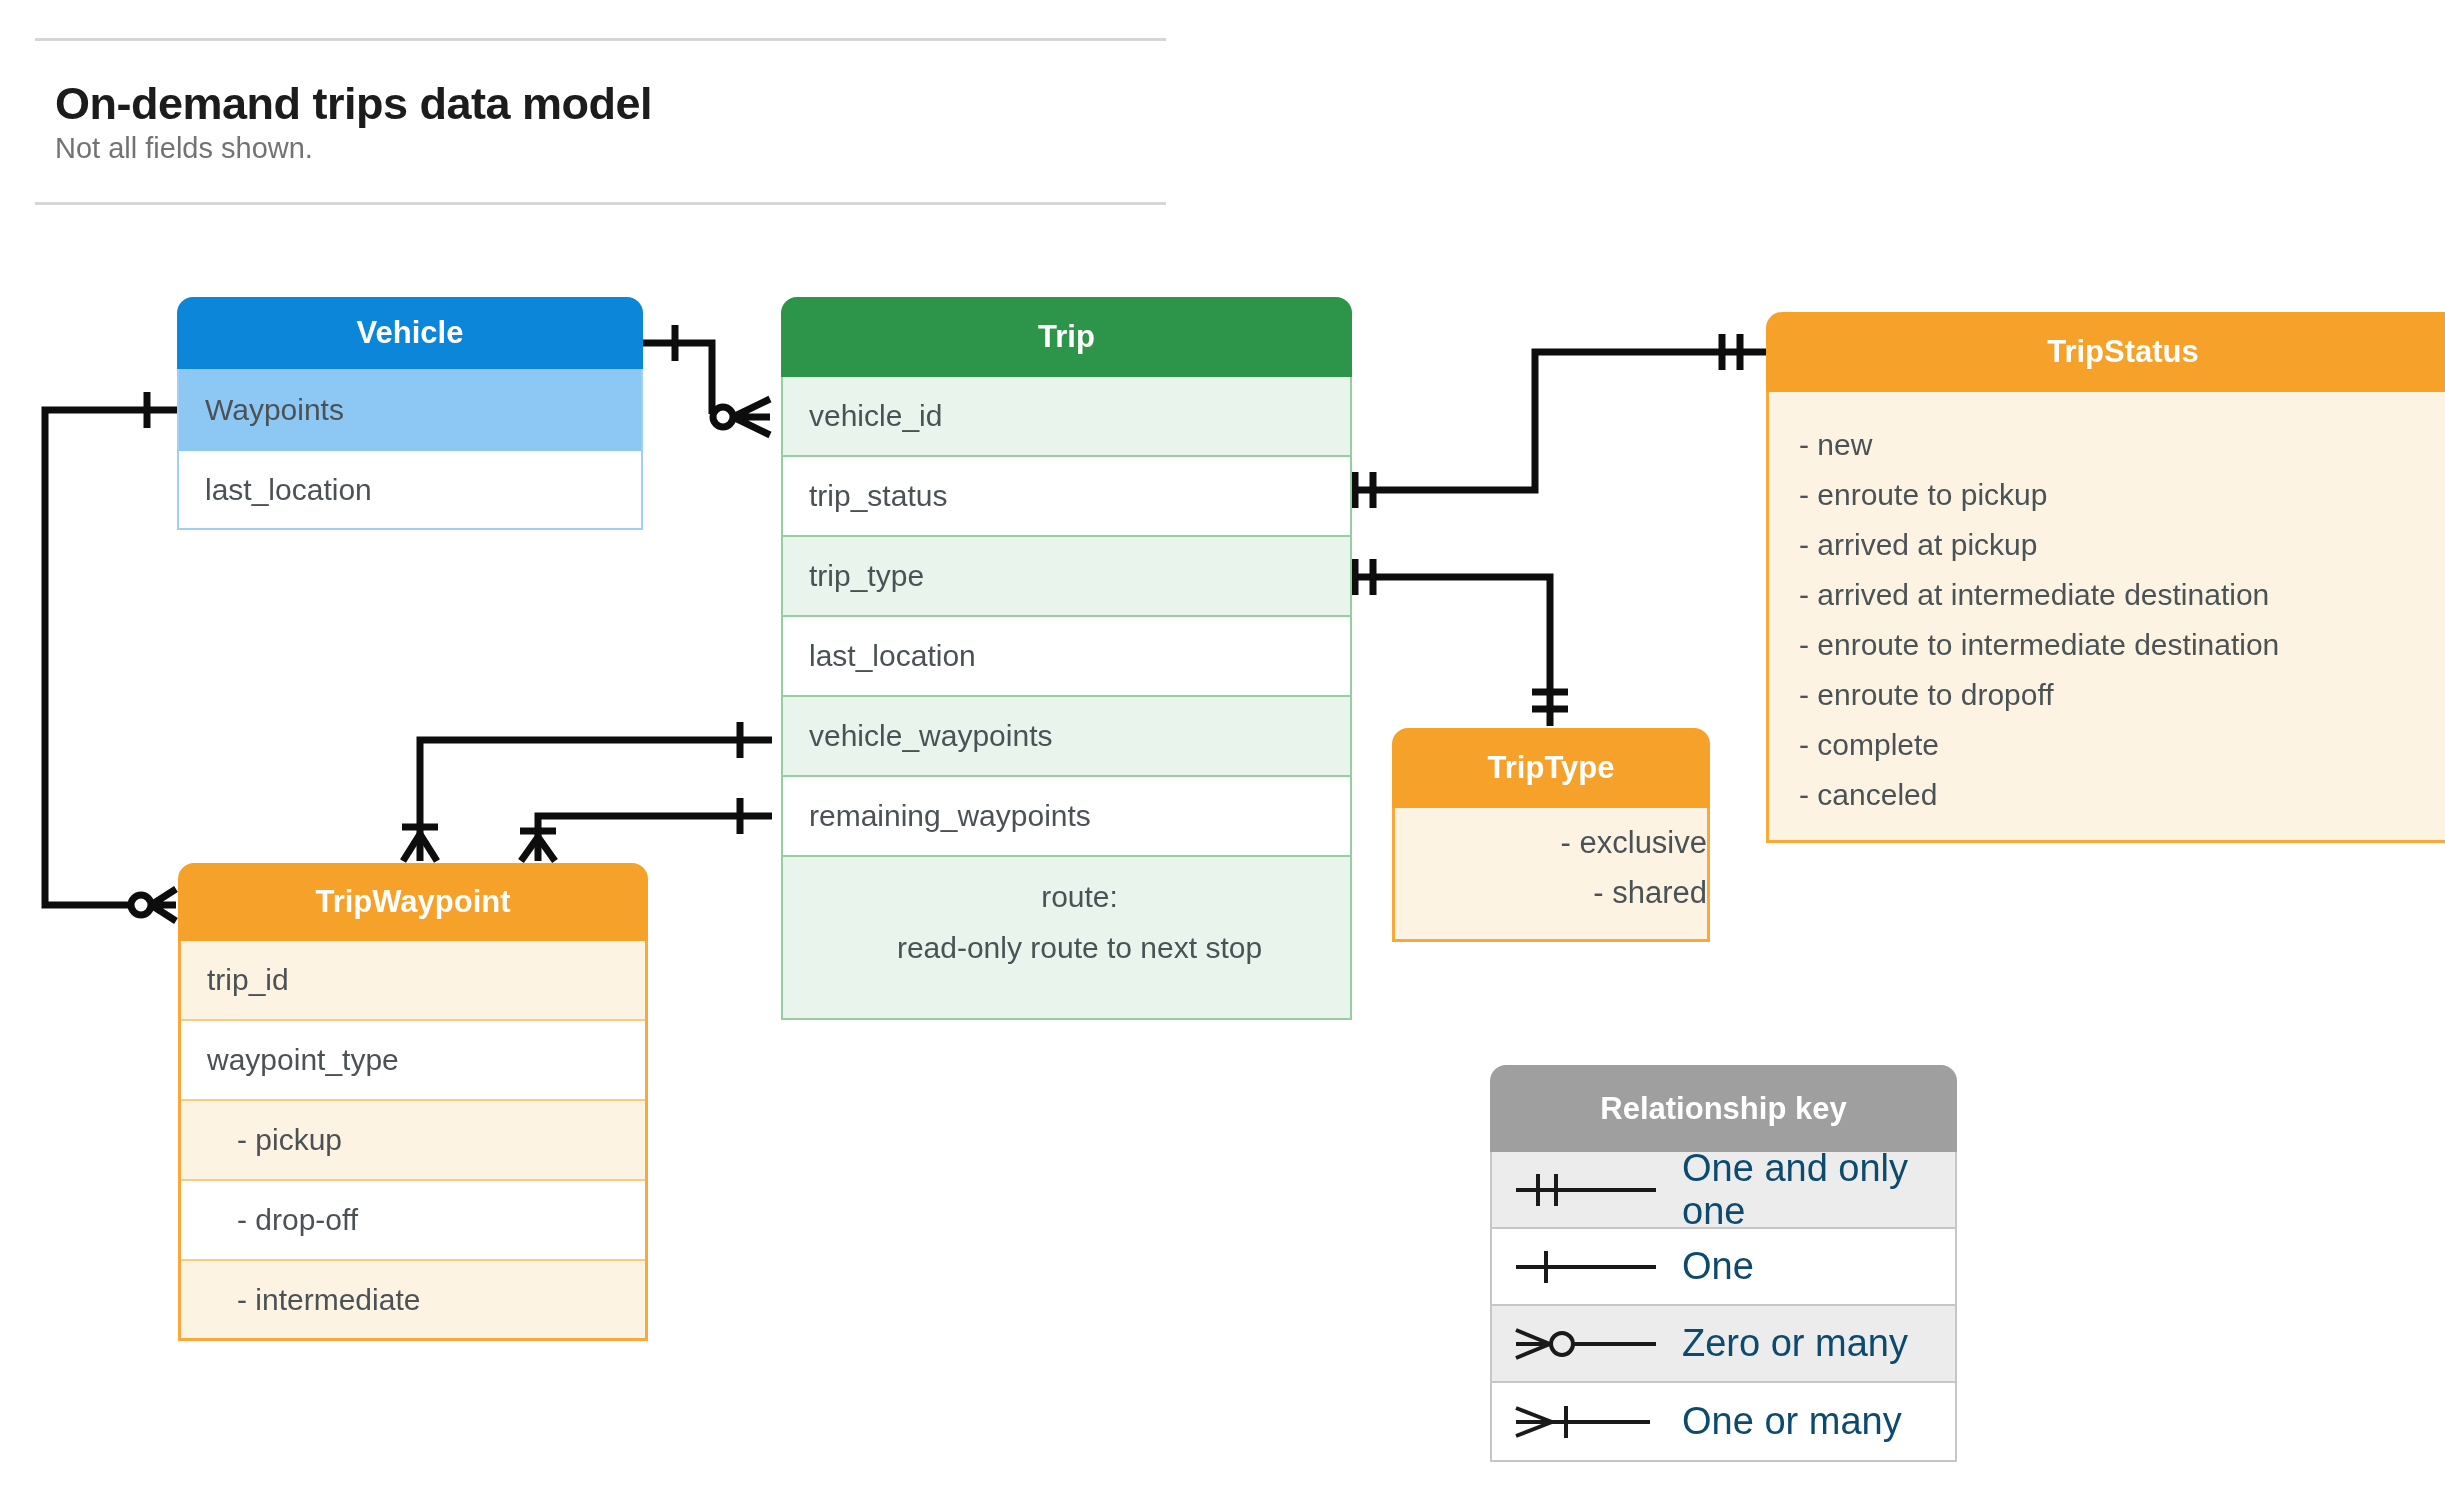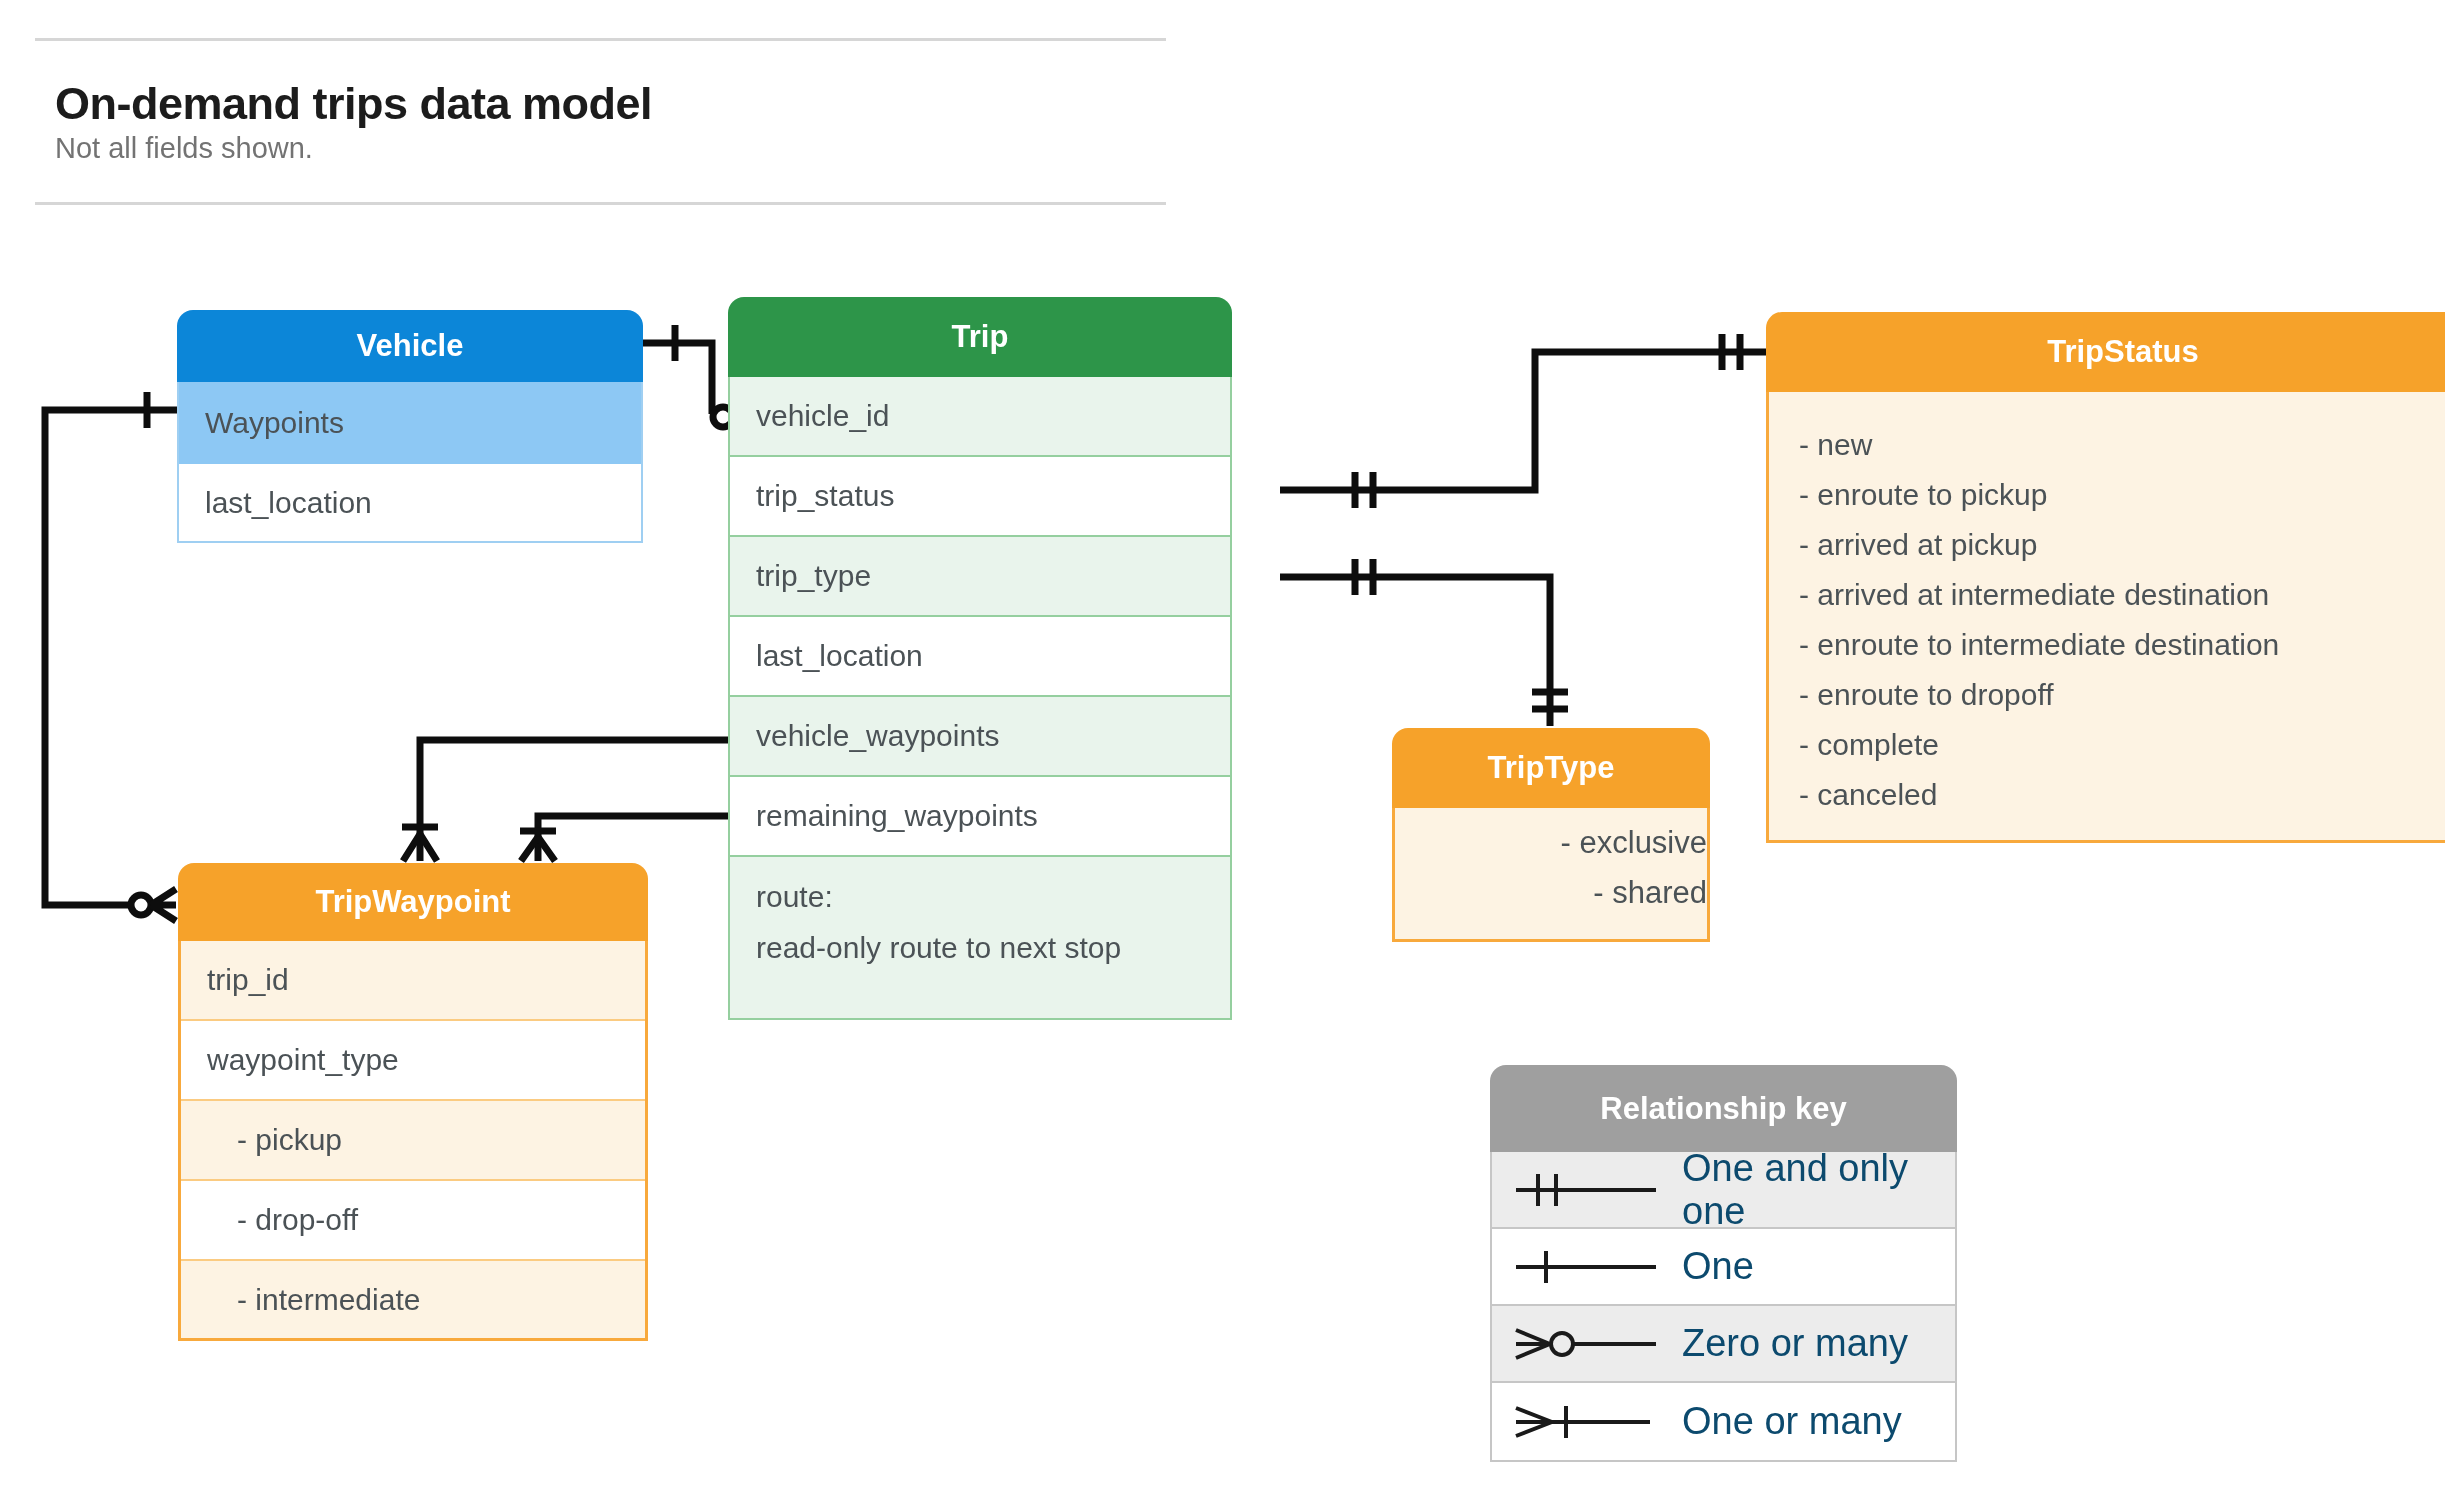--- a/index.html
+++ b/index.html
@@ -11,21 +11,21 @@
   .page-title{position:absolute;left:55px;top:78px;font-size:45px;font-weight:700;color:#1c1c1c;letter-spacing:-0.5px;}
   .page-subtitle{position:absolute;left:55px;top:132px;font-size:29px;color:#737373;}
 
   .entity{position:absolute;}
   .entity .hdr{box-sizing:border-box;display:flex;align-items:center;justify-content:center;
     border-radius:16px 16px 0 0;color:#fff;font-weight:700;font-size:31px;}
   .entity .body{box-sizing:border-box;}
   .row{box-sizing:border-box;display:flex;align-items:center;font-size:30px;color:#4b5256;padding-left:26px;}
 
   
-  .vehicle .hdr{background:#0c86d8;margin-top:13px;}
+  .vehicle .hdr{background:#0c86d8;}
   .vehicle .body{border:2px solid #9fcff2;border-top:none;}
   .vehicle .row-hl{background:#8dc8f4;}
   .vehicle .row-plain{background:#fff;}
 
   
   .trip .hdr{background:#2d9549;}
   .trip .body{border:2px solid #95cf9f;border-top:none;}
   .trip .row{border-bottom:2px solid #95cf9f;}
   .trip .row:last-child{border-bottom:none;}
   .trip .row-alt{background:#e9f4ec;}
@@ -119,21 +119,21 @@
   </svg>
 
   <div class="entity vehicle" style="left:177px;top:297px;width:466px;">
     <div class="hdr" style="height:72px;">Vehicle</div>
     <div class="body">
       <div class="row row-hl" style="height:82px;">Waypoints</div>
       <div class="row row-plain" style="height:77px;">last_location</div>
     </div>
   </div>
 
-  <div class="entity trip" style="left:728px;top:297px;width:504px;">
+  <div class="entity trip" style="left:781px;top:297px;width:571px;text-align:center;">
     <div class="hdr" style="height:80px;">Trip</div>
     <div class="body">
       <div class="row row-alt" style="height:80px;">vehicle_id</div>
       <div class="row row-plain" style="height:80px;">trip_status</div>
       <div class="row row-alt" style="height:80px;">trip_type</div>
       <div class="row row-plain" style="height:80px;">last_location</div>
       <div class="row row-alt" style="height:80px;">vehicle_waypoints</div>
       <div class="row row-plain" style="height:80px;">remaining_waypoints</div>
       <div class="row row-alt row-multi" style="height:161px;">
         <div>route:</div>

